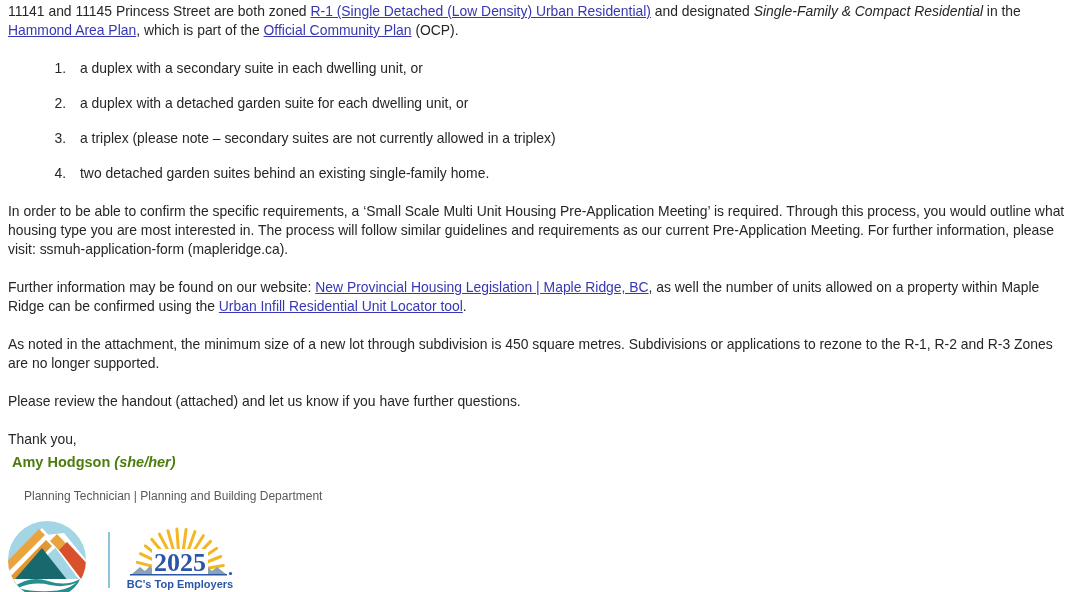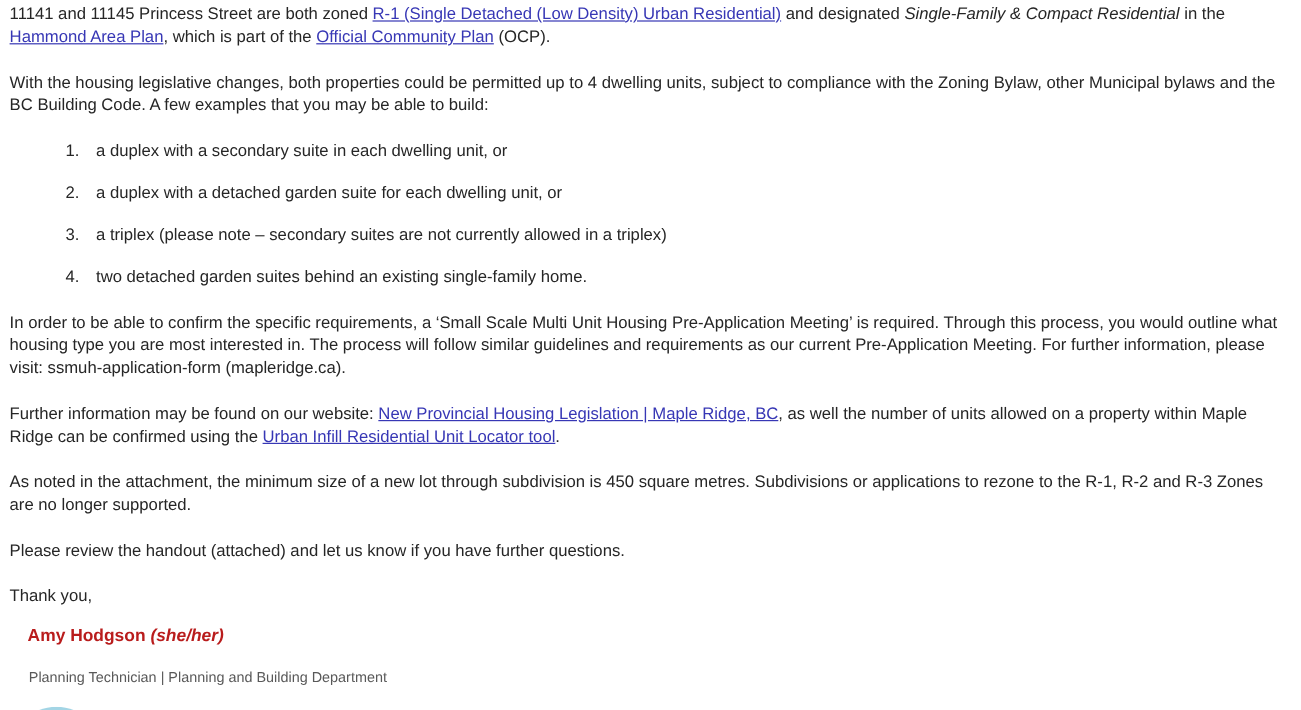--- a/index.html
+++ b/index.html
@@ -13,42 +13,41 @@
     -webkit-font-smoothing: antialiased;
   }
   .content { padding: 2px 8px 0 8px; }
   p { margin: 0 0 19px 0; }
   a.doc-link { color: #3737b5; text-decoration: underline; cursor: pointer; }
   em.designation { font-style: italic; }
   ol.options-list { margin: 0 0 19px 0; padding-left: 46px; }
   ol.options-list li { padding-left: 10px; margin: 16px; }
   .signature { margin-top: 0; }
   .sig-closing { margin: 0; }
-  .sig-name { font-weight: bold; color: #b91c1c; font-size: 14.5px; line-height: 19px; margin: 15px; }
+  .sig-name { font-weight: bold; color: #4d7c0f; font-size: 14.5px; line-height: 19px; margin: 4px; }
   .sig-pronouns { font-style: italic; }
   .sig-small { font-size: 12px; line-height: 17px; color: #595959; margin: 16px; }
   a.email-link { color: #595959; text-decoration: underline; cursor: pointer; }
   .logo-row { display: flex; align-items: center; margin-top: 11px; }
   .logo-icon { width: 78px; height: 78px; flex: 0 0 auto; }
   .org-name {
     font-weight: bold; color: #1c3a42;
     font-size: 29px; line-height: 27px; letter-spacing: 0.3px;
     margin-left: 12px;
   }
   .logo-divider { width: 2px; height: 56px; background: #8fc3dc; margin: 0 16px 0 22px; }
   .badge { width: 108px; height: 70px; flex: 0 0 auto; }
 </style>
 </head>
 <body>
 
 <div class="content">
 
   <p><span>11141 and 11145 Princess Street are both zoned </span><a class="doc-link">R-1 (Single Detached (Low Density) Urban Residential)</a><span> and designated </span><em class="designation">Single-Family &amp; Compact Residential</em><span> in the </span><a class="doc-link">Hammond Area Plan</a><span>, which is part of the </span><a class="doc-link">Official Community Plan</a><span> (OCP).</span></p>
 
-  <p>With the housing legislative changes, both properties could be permitted up to 4 dwelling units, subject to compliance with the Zoning Bylaw, other Municipal bylaws and the BC Building Code. A few examples that you may be able to build:</p>
 
   <ol class="options-list">
     <li>a duplex with a secondary suite in each dwelling unit, or</li>
     <li>a duplex with a detached garden suite for each dwelling unit, or</li>
     <li>a triplex (please note – secondary suites are not currently allowed in a triplex)</li>
     <li>two detached garden suites behind an existing single-family home.</li>
   </ol>
 
   <p>In order to be able to confirm the specific requirements, a ‘Small Scale Multi Unit Housing Pre-Application Meeting’ is required. Through this process, you would outline what housing type you are most interested in. The process will follow similar guidelines and requirements as our current Pre-Application Meeting. For further information, please visit: ssmuh-application-form (mapleridge.ca).</p>
 

